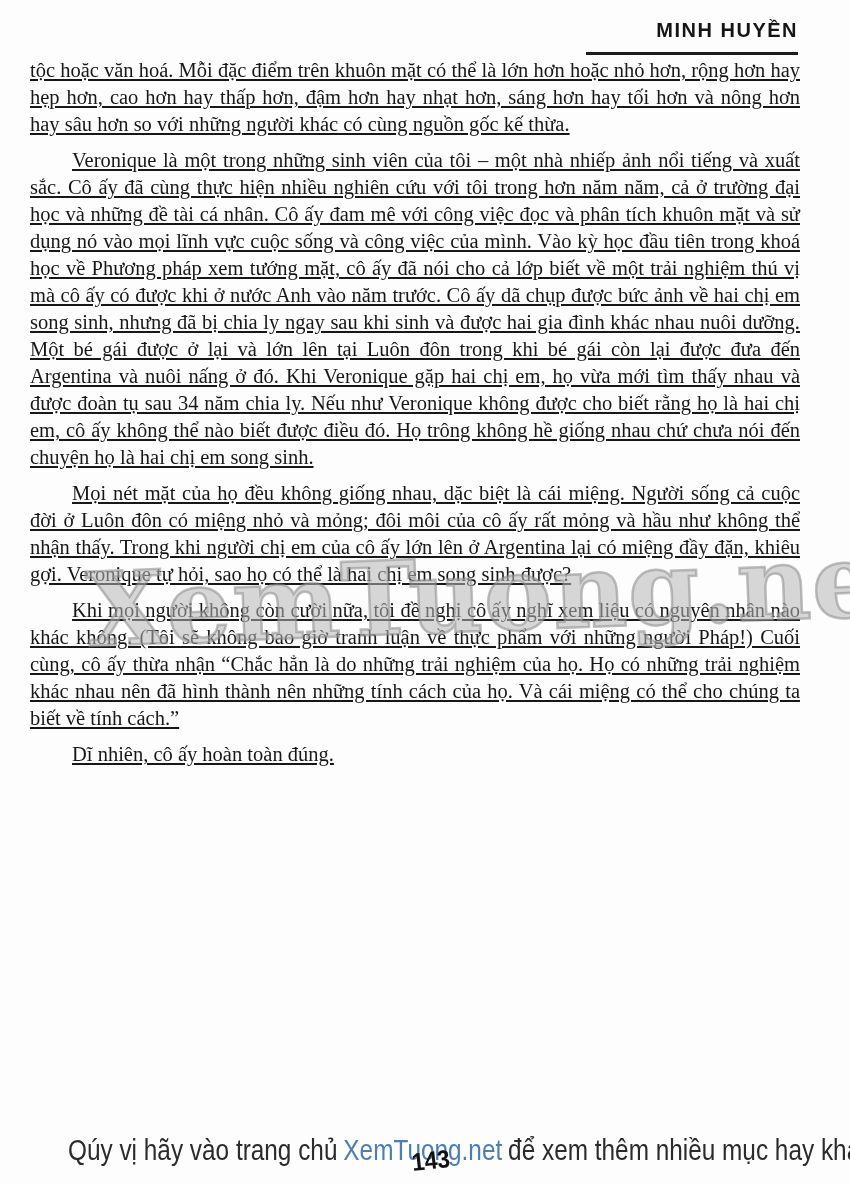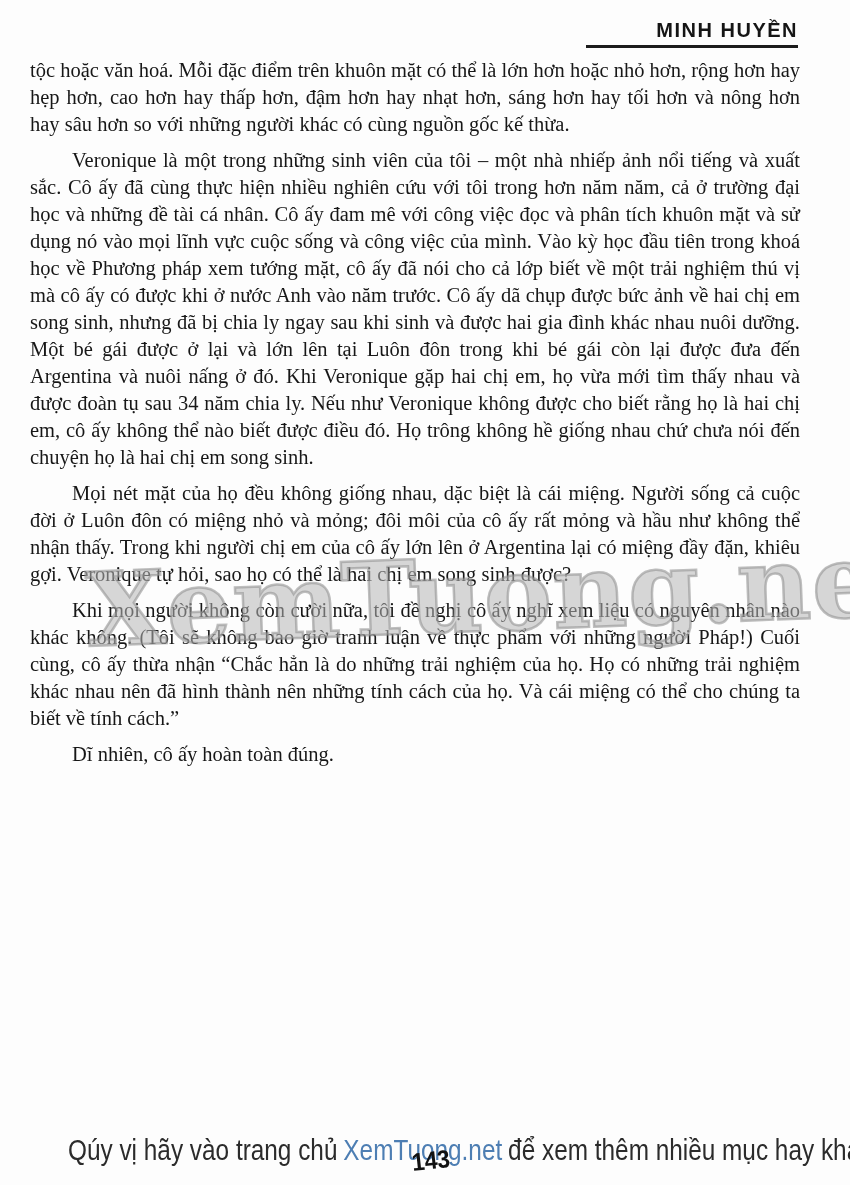--- a/index.html
+++ b/index.html
@@ -22,21 +22,21 @@
     text-align: right;
     z-index: 1;
   }
   .header-author {
     font-family: "Liberation Sans", sans-serif;
     font-weight: 700;
     font-size: 20px;
     letter-spacing: 1.5px;
     color: #151515;
     display: inline-block;
-    padding-bottom: 3px;
+    padding-bottom: 10px;
     margin-left: 16px;
   }
   .header-rule {
     width: 212px;
     height: 3px;
     background: #1c1c1c;
     margin-left: auto;
   }
 
   
@@ -45,21 +45,21 @@
     top: 57px;
     left: 30px;
     width: 770px;
     font-family: "Liberation Serif", serif;
     font-size: 20.5px;
     line-height: 27px;
     color: #171717;
     text-align: justify;
     z-index: 1;
   }
-  .body-text p { margin: 0 0 9px 0; }
+  .body-text p { margin: 0 0 9px 0; text-decoration: underline; }
   .body-text p.indent { text-indent: 42px; }
 
   
   .watermark {
     position: absolute;
     top: 534px;
     left: 86px;
     z-index: 2;
     font-family: "DejaVu Serif", serif;
     font-weight: 700;

